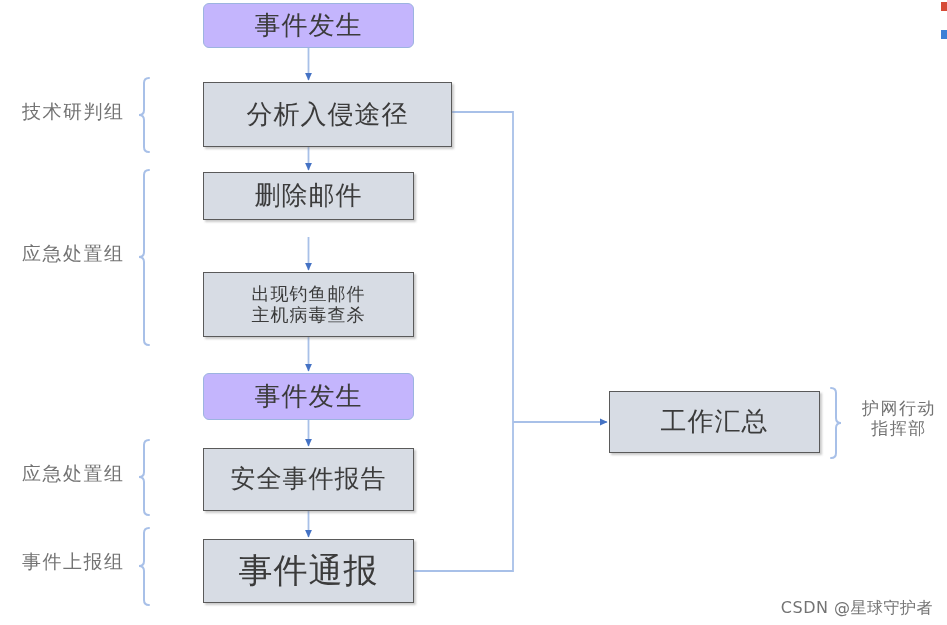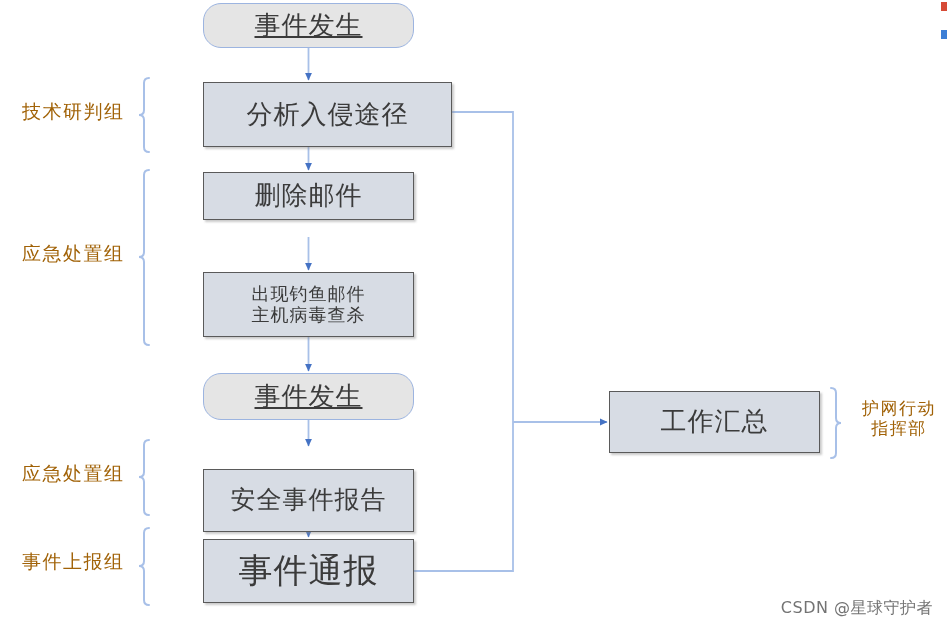--- a/index.html
+++ b/index.html
@@ -27,34 +27,33 @@
     color: #3b3b3b;
     line-height: 1.15;
     letter-spacing: 1px;
   }
   .node.process {
     background: #d7dce4;
     border: 1.6px solid #5a5a5a;
     box-shadow: 2px 2px 2px rgba(140,140,140,0.45);
   }
   .node.terminator {
-    background: #e5e5e5;
+    background: #c4b5fd;
     border: 1.6px solid #9cb4e0;
-    border-radius: 18px;
-    text-decoration: underline;
+    border-radius: 6px;
   }
   .node .label {
     display: block;
     width: 100%;
   }
   .node .label .l2 { display: block; }
 
   .grp-label {
     position: absolute;
-    color: #a16207;
+    color: #737373;
     font-size: 19px;
     letter-spacing: 1.5px;
     white-space: nowrap;
     line-height: 1.2;
   }
   .grp-label.right {
     text-align: center;
     font-size: 17px;
   }
 
@@ -132,21 +131,21 @@
     <span class="label">
       <span>出现钓鱼邮件</span>
       <span class="l2">主机病毒查杀</span>
     </span>
   </div>
 
   <div class="node terminator" style="left:203px; top:373px; width:211px; height:47px; font-size:26px;">
     <span class="label">事件发生</span>
   </div>
 
-  <div class="node process" style="left:203px; top:448px; width:211px; height:63px; font-size:25px;margin-top:21px;">
+  <div class="node process" style="left:203px; top:448px; width:211px; height:63px; font-size:25px;">
     <span class="label">安全事件报告</span>
   </div>
 
   <div class="node process" style="left:203px; top:539px; width:211px; height:64px; font-size:34px;">
     <span class="label">事件通报</span>
   </div>
 
   <div class="node process" style="left:609px; top:391px; width:211px; height:62px; font-size:26px;">
     <span class="label">工作汇总</span>
   </div>

